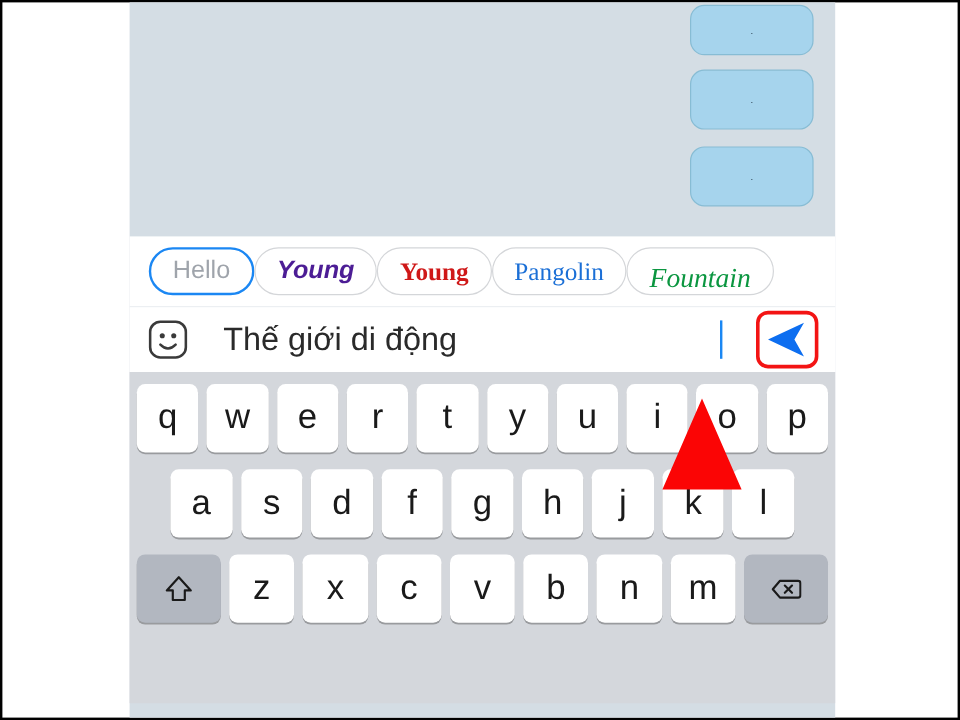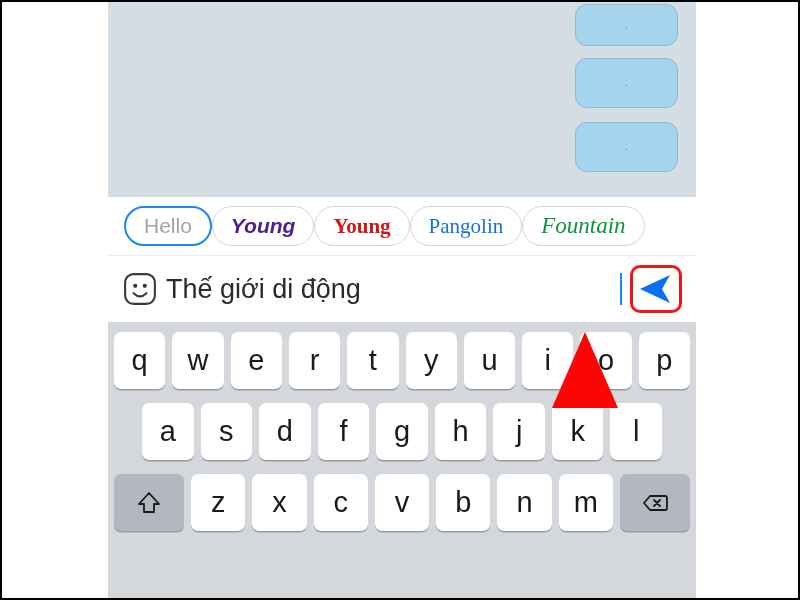--- a/index.html
+++ b/index.html
@@ -89,28 +89,29 @@
       color: #1b6fd6;
       font-family: Georgia, serif;
       justify-content: center;
     }
     .chip-fountain {
       border: 1.5px solid #d4d6d9;
       color: #0b9640;
       font-style: italic;
       font-family: 'Brush Script MT', cursive;
       font-size: 23px;
+      align-items: flex-end;
     }
     .input-bar {
       background: #fff;
-      height: 67px;
+      height: 55px;
       display: flex;
       align-items: center;
       padding: 0 14px;
-      gap: 8px;
+      gap: 28px;
       border-top: 1px solid #eceff2;
     }
     .emoji-btn {
       width: 36px;
       height: 36px;
       display: flex;
       align-items: center;
       justify-content: center;
     }
     .emoji-btn svg { width: 34px; height: 34px; }

